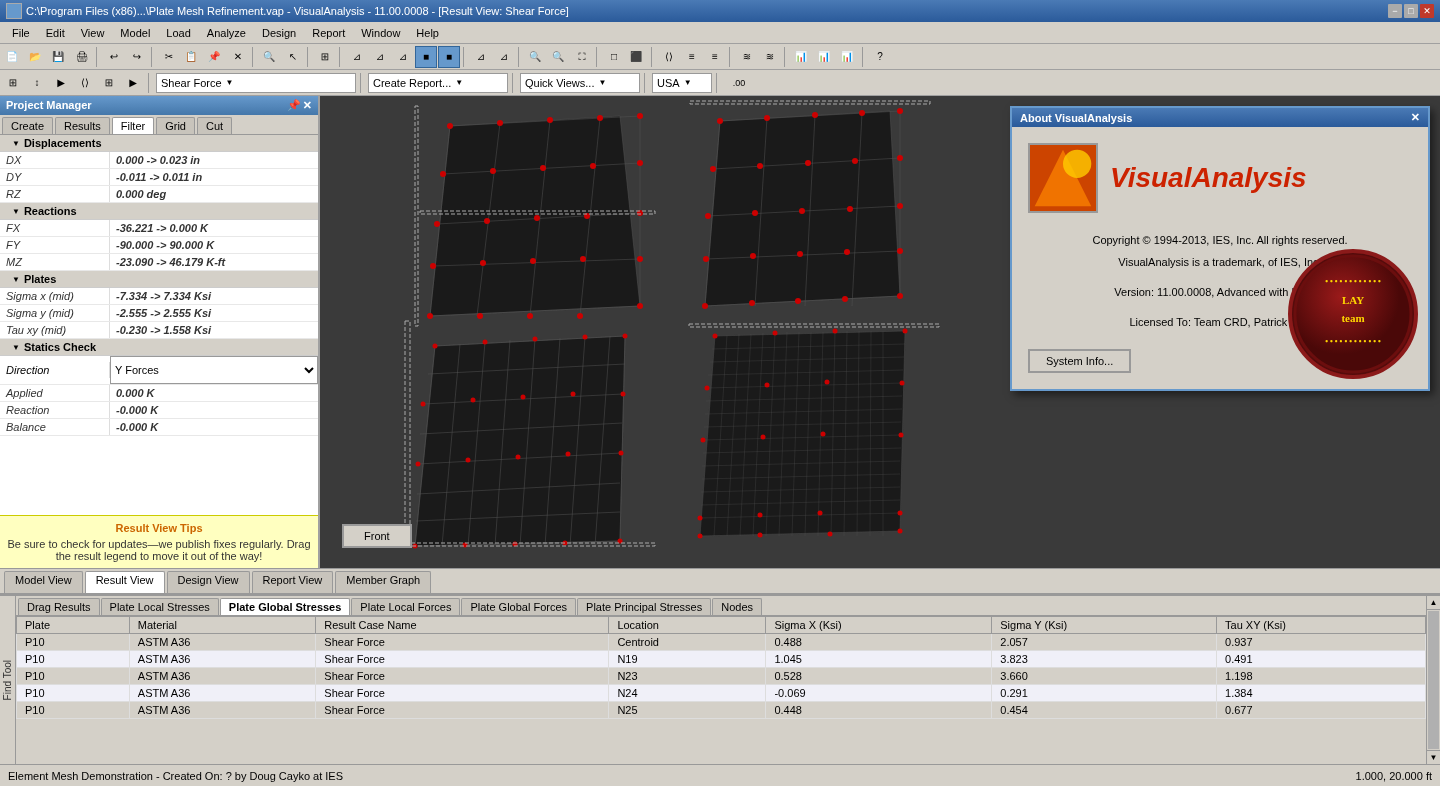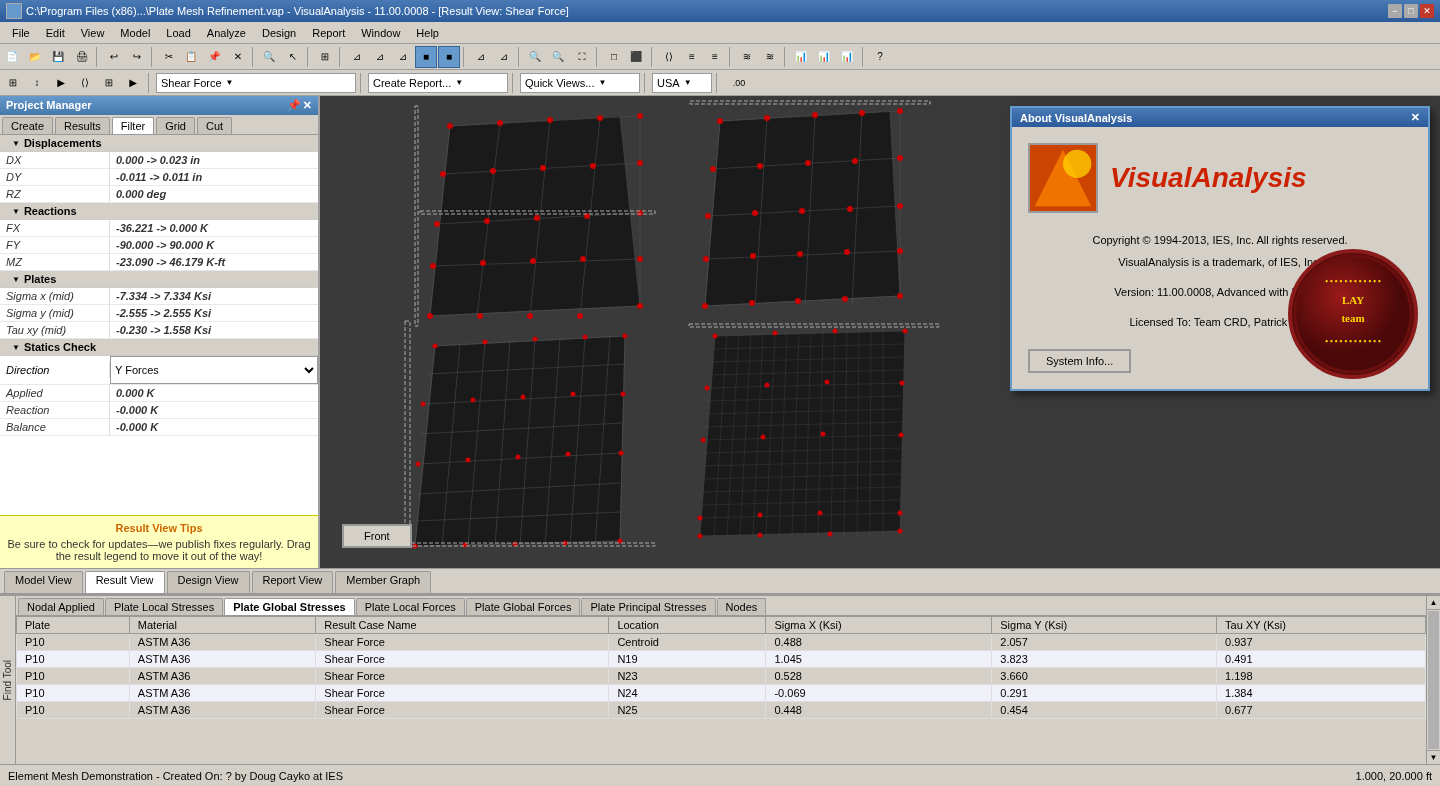--- a/index.html
+++ b/index.html
@@ -549,21 +549,21 @@
   <div class="view-tab">Member Graph</div>
 </div>
 
 <div id="bottom-panel-wrapper">
   <div id="find-tool-side" style="width:16px;background:#d4d0c8;border-right:1px solid #999;display:flex;align-items:center;justify-content:center;">
     <span style="writing-mode:vertical-rl;transform:rotate(180deg);font-size:10px;color:#333;">Find Tool</span>
   </div>
   <div id="bottom-main" style="flex:1;display:flex;flex-direction:column;overflow:hidden;">
 
     <div id="bottom-tabs-row">
-      <div class="bottom-tab">Nodal Applied</div>
+      <div class="bottom-tab">Drag Results</div>
       <div class="bottom-tab">Plate Local Stresses</div>
       <div class="bottom-tab active">Plate Global Stresses</div>
       <div class="bottom-tab">Plate Local Forces</div>
       <div class="bottom-tab">Plate Global Forces</div>
       <div class="bottom-tab">Plate Principal Stresses</div>
       <div class="bottom-tab">Nodes</div>
     </div>
 
     <div id="data-table-container" style="flex:1;overflow:auto;">
       <table class="data-table">

